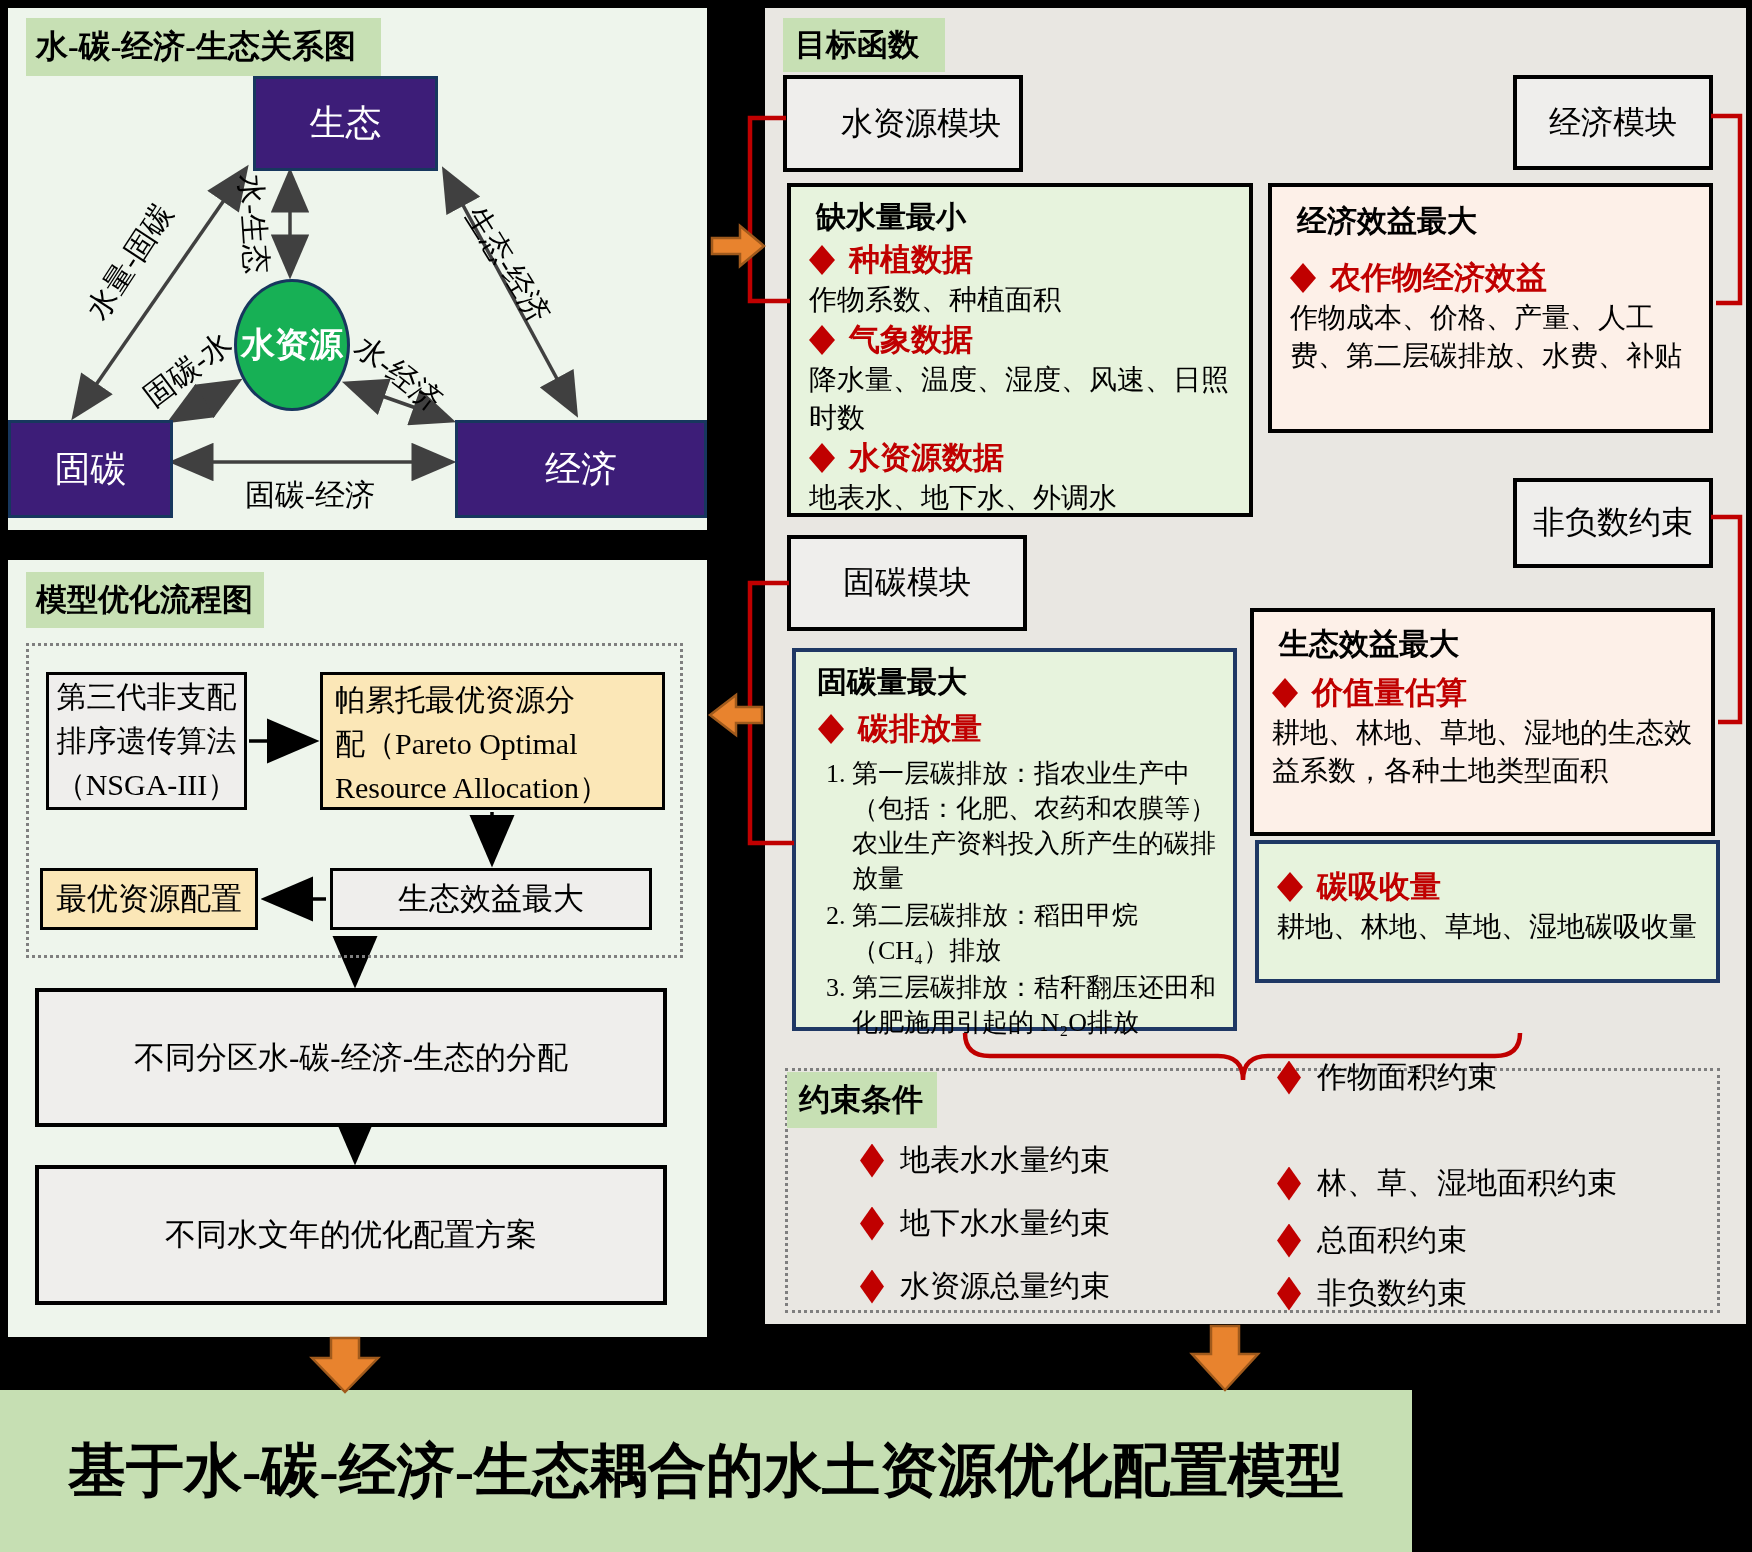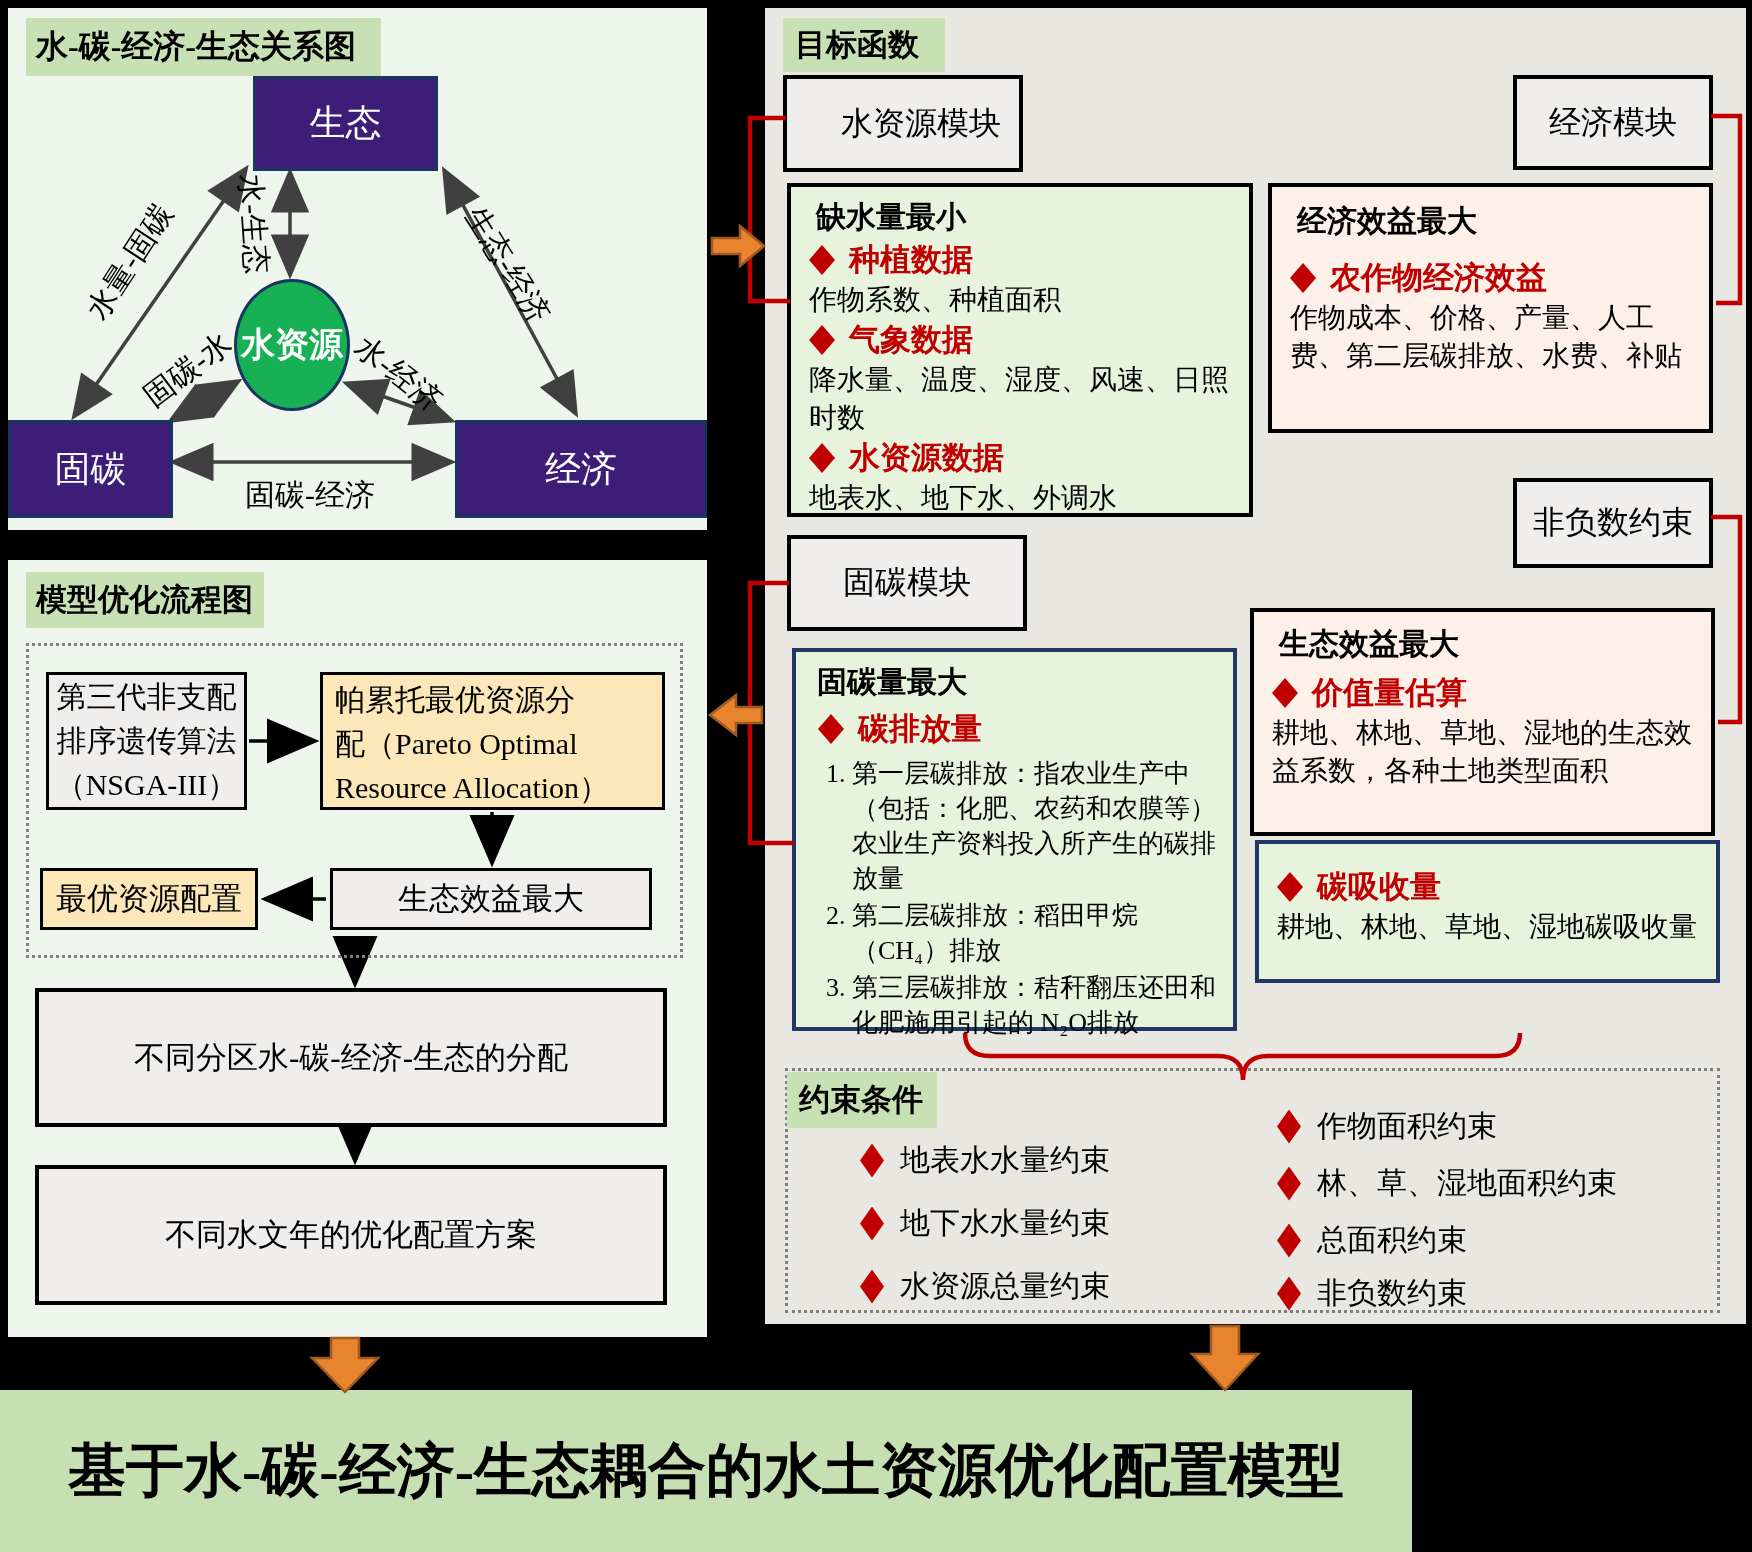--- a/index.html
+++ b/index.html
@@ -190,21 +190,21 @@
     </div>
   <div class="crow" style="left:95px;top:1195px;">
     <span class="dia dia-sm"></span>
     <span>地下水水量约束</span>
     </div>
   <div class="crow" style="left:95px;top:1258px;">
     <span class="dia dia-sm"></span>
     <span>水资源总量约束</span>
     </div>
 
-  <div class="crow" style="left:512px;top:1098px;justify-content:flex-end;">
+  <div class="crow" style="left:512px;top:1049px;justify-content:flex-end;">
     <span class="dia dia-sm"></span>
     <span>作物面积约束</span>
     </div>
   <div class="crow" style="left:512px;top:1155px;">
     <span class="dia dia-sm"></span>
     <span>林、草、湿地面积约束</span>
     </div>
   <div class="crow" style="left:512px;top:1212px;">
     <span class="dia dia-sm"></span>
     <span>总面积约束</span>

